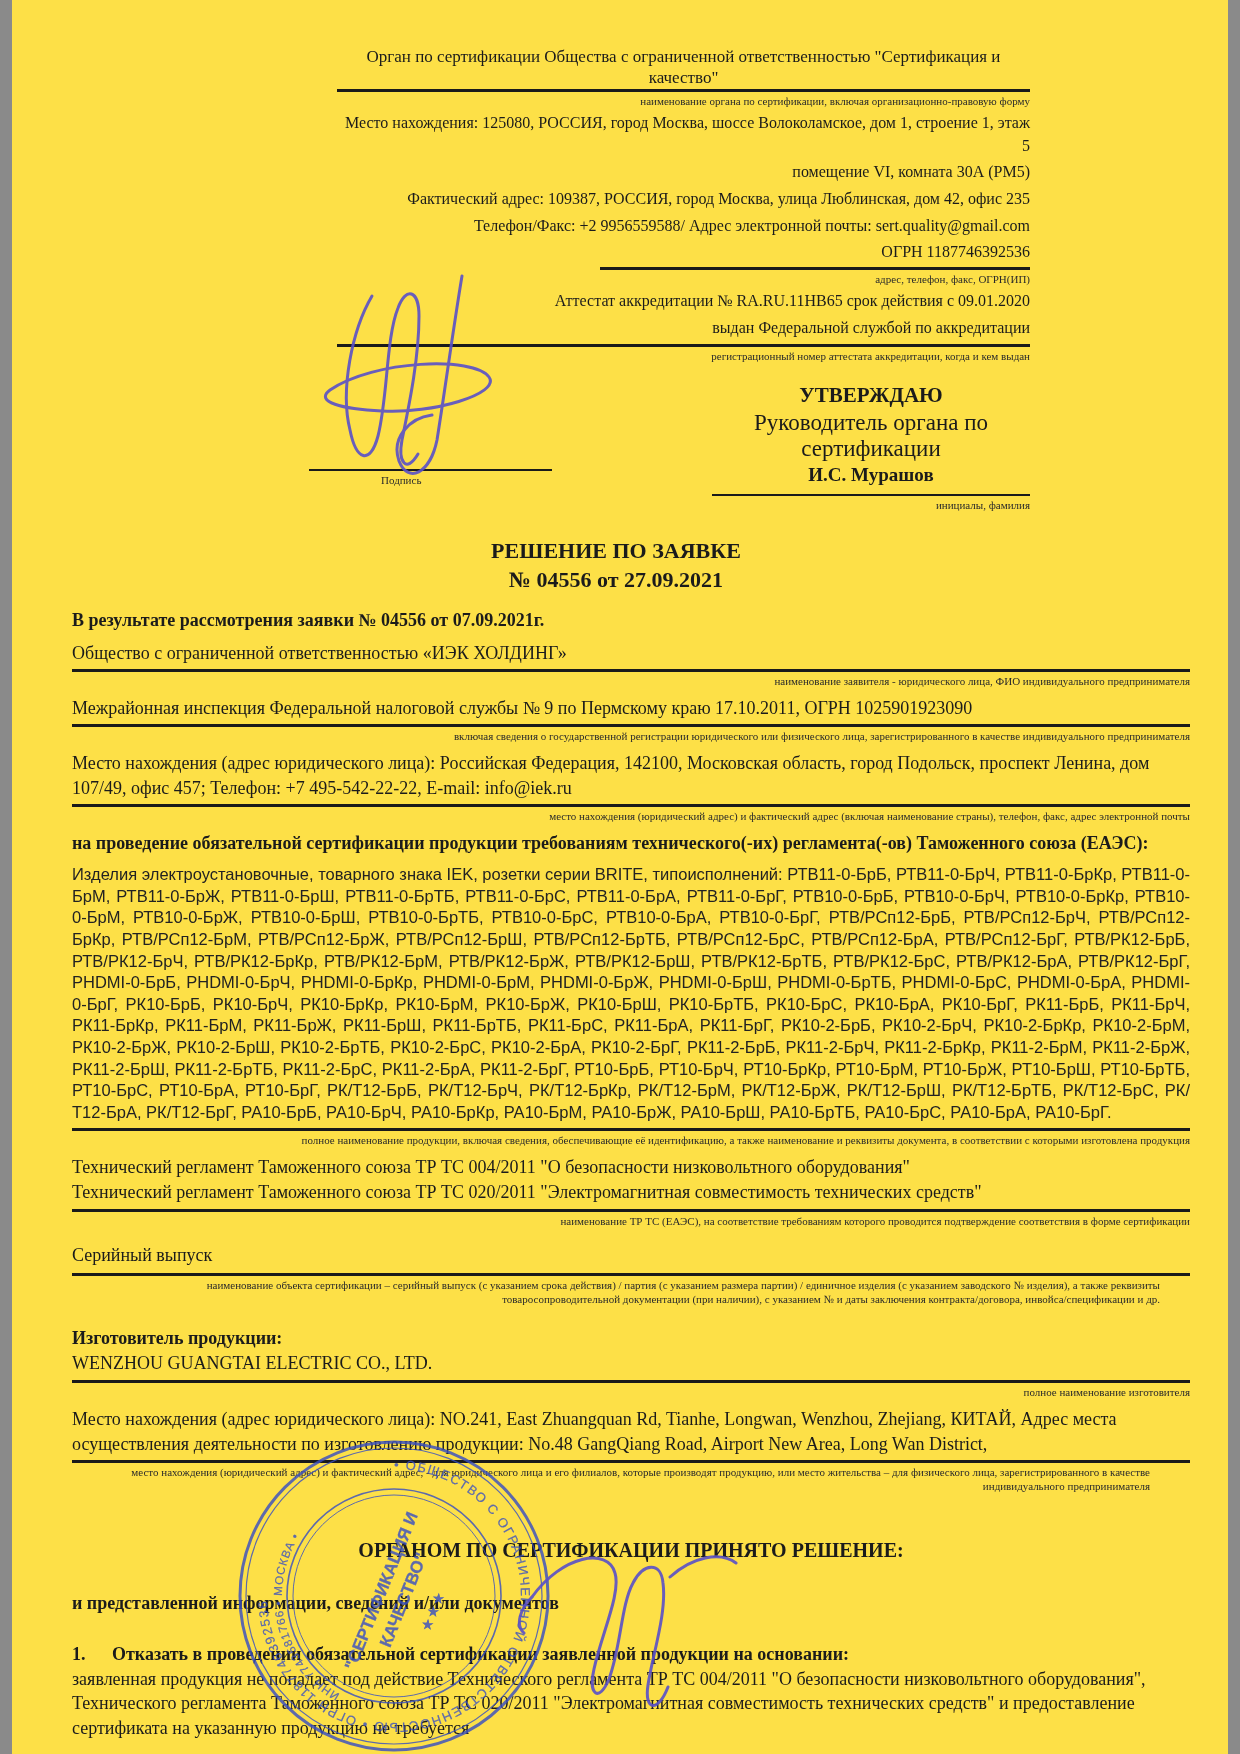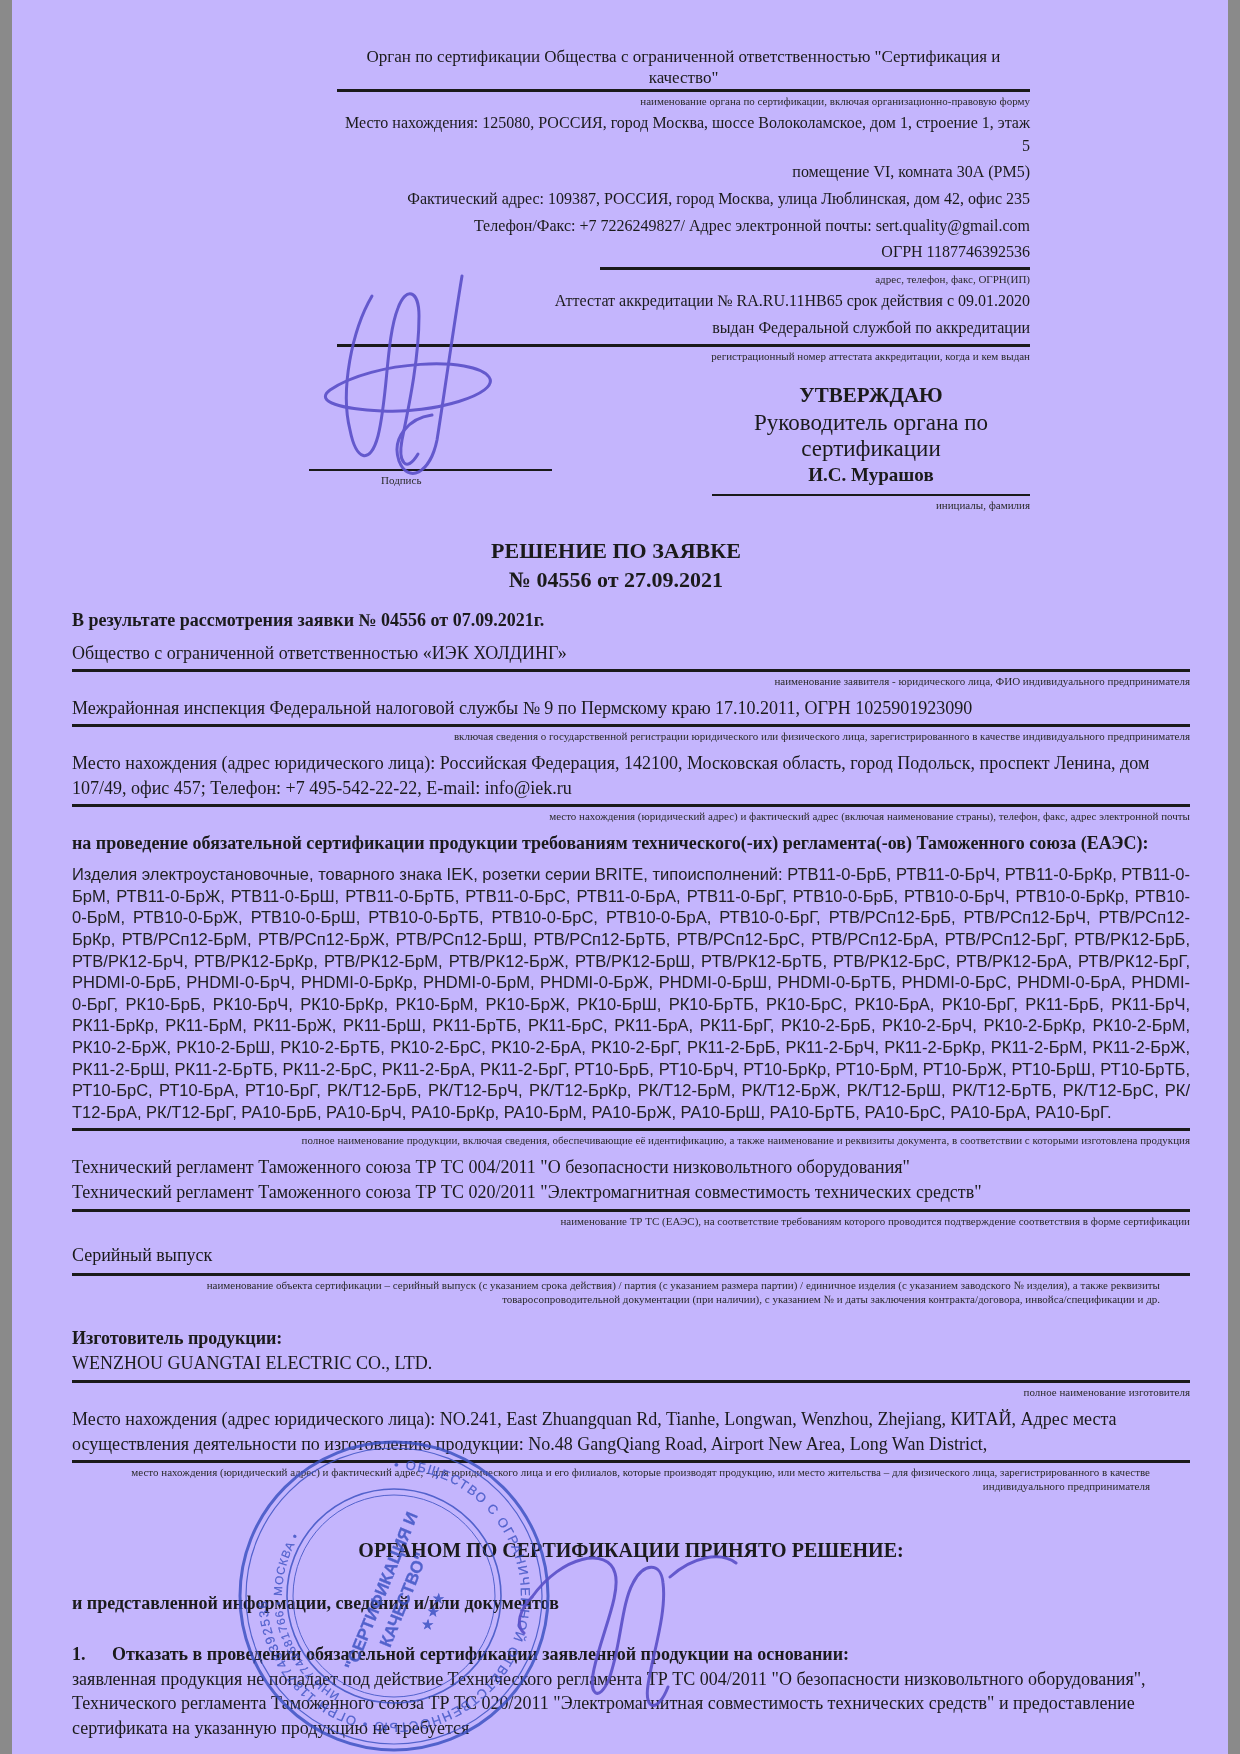--- a/index.html
+++ b/index.html
@@ -1,16 +1,16 @@
 <!DOCTYPE html>
 <html><head>
 <meta charset="utf-8">
 <style>
   html,body{margin:0;padding:0;background:#8a8a8a;}
-  .page{position:relative;width:1216px;height:1754px;margin:0 auto;background:#c4b5fd;
+  .page{position:relative;width:1216px;height:1754px;margin:0 auto;background:#fde047;
         color:#1b1b1b;font-family:"Liberation Serif",serif;overflow:hidden;}
   .content{position:absolute;left:60px;top:0;width:1118px;}
   .r3{border-top:3px solid #1a1a1a;height:0;}
   .r2{border-top:2px solid #1a1a1a;height:0;}
   .lbl{font-size:11px;color:#2a2a2a;text-align:right;line-height:1.3;margin-top:2px;}
   .hdr{margin:46px 160px 0 265px;}
   .hdr .org{font-size:17px;text-align:center;line-height:1.25;}
   .hdr .addr{font-size:16px;text-align:right;line-height:1.42;margin-top:4px;}
   .part{margin-left:38%;}
   .approve-zone{position:relative;height:158px;margin-top:14px;}
@@ -38,21 +38,21 @@
 <div class="page">
   <div class="content">
 
     <div class="hdr">
       <div class="org">Орган по сертификации Общества с ограниченной ответственностью "Сертификация и качество"</div>
       <div class="r3"></div>
       <div class="lbl">наименование органа по сертификации, включая организационно-правовую форму</div>
       <div class="addr">Место нахождения: 125080, РОССИЯ, город Москва, шоссе Волоколамское, дом 1, строение 1, этаж 5</div>
       <div class="addr">помещение VI, комната 30А (РМ5)</div>
       <div class="addr">Фактический адрес: 109387, РОССИЯ, город Москва, улица Люблинская, дом 42, офис 235</div>
-      <div class="addr">Телефон/Факс: +7 7226249827/ Адрес электронной почты: sert.quality@gmail.com</div>
+      <div class="addr">Телефон/Факс: +2 9956559588/ Адрес электронной почты: sert.quality@gmail.com</div>
       <div class="addr">ОГРН 1187746392536</div>
       <div class="r3 part" style="margin-top:3px;"></div>
       <div class="lbl part">адрес, телефон, факс, ОГРН(ИП)</div>
       <div class="addr">Аттестат аккредитации № RA.RU.11НВ65 срок действия с 09.01.2020</div>
       <div class="addr">выдан Федеральной службой по аккредитации</div>
       <div class="r3" style="margin-top:4px;"></div>
       <div class="lbl">регистрационный номер аттестата аккредитации, когда и кем выдан</div>
     </div>
 
     <div class="approve-zone">

